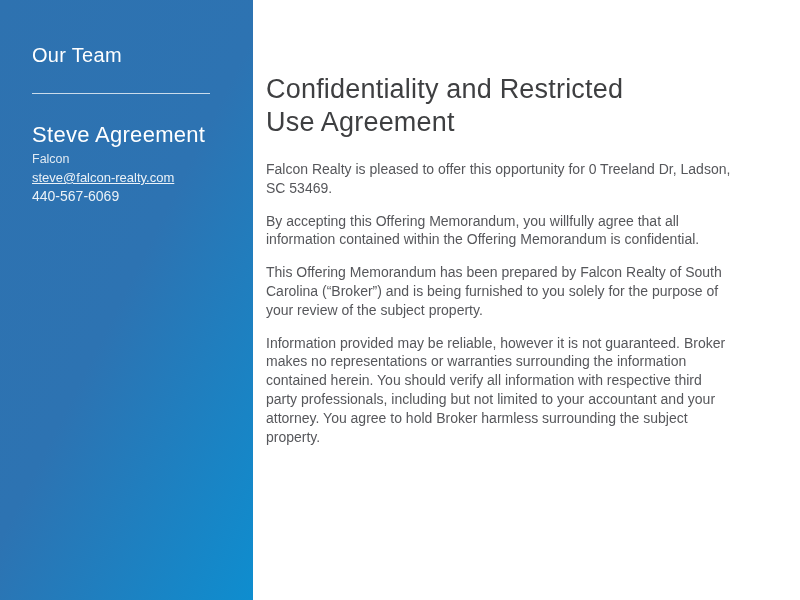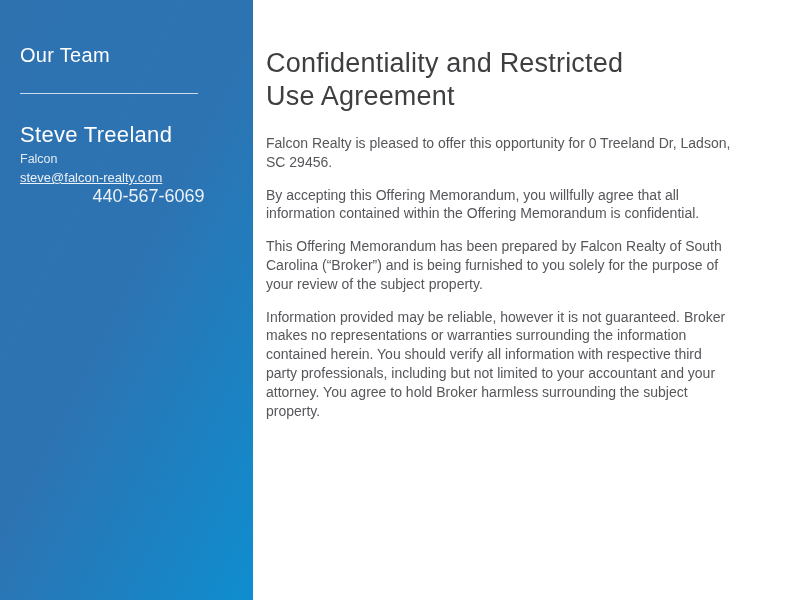--- a/index.html
+++ b/index.html
@@ -11,21 +11,21 @@
     overflow: hidden;
   }
 
   
   .sidebar {
     position: absolute;
     left: 0; top: 0;
     width: 301px; height: 600px;
     background: linear-gradient(to bottom right, #2e72b0 0%, #2d73b2 45%, #0992d4 100%);
     color: #ffffff;
-    padding: 42px 24px 0 20px;
+    padding: 42px 24px 0 32px;
   }
   .sidebar-heading {
     font-size: 20px;
     font-weight: 300;
     line-height: 26px;
     letter-spacing: 0.3px;
     color: #ffffff;
   }
   .sidebar-divider {
     width: 178px;
@@ -53,35 +53,34 @@
     display: inline-block;
     font-size: 13px;
     font-weight: 300;
     line-height: 16px;
     color: rgba(255,255,255,0.9);
     text-decoration: underline;
     margin-top: 1px;
     text-align: center;
   }
   .contact-phone {
-    font-size: 18px;
+    font-size: 14px;
     font-weight: 300;
     line-height: 18px;
     color: rgba(255,255,255,0.9);
     margin-top: 1px;
-    text-align: center;
   }
 
   
   .main {
     position: absolute;
     left: 253px; top: 0;
     width: 440px; height: 600px;
     background: #ffffff;
-    padding: 47px 55px 0 13px;
+    padding: 73px 55px 0 13px;
   }
   .page-title {
     font-size: 27px;
     font-weight: 300;
     line-height: 33px;
     letter-spacing: 0.2px;
     color: #3e3f41;
   }
   .body-copy { margin-top: 21px; width: 467px; }
   .body-copy p {
@@ -94,29 +93,29 @@
 </style>
 </head>
 <body>
 
 <aside class="sidebar">
   <h2 class="sidebar-heading">Our Team</h2>
 
   <div class="sidebar-divider"></div>
 
   <div class="contact-card">
-    <div class="contact-name">Steve Treeland</div>
+    <div class="contact-name">Steve Agreement</div>
     <div class="contact-role">Falcon</div>
     <a href="#" class="contact-email">steve@falcon-realty.com</a>
     <div class="contact-phone">440-567-6069</div>
   </div>
 </aside>
 
 <main class="main">
   <h1 class="page-title">Confidentiality and Restricted Use Agreement</h1>
 
   <div class="body-copy">
-    <p>Falcon Realty is pleased to offer this opportunity for 0 Treeland Dr, Ladson, SC 29456.</p>
+    <p>Falcon Realty is pleased to offer this opportunity for 0 Treeland Dr, Ladson, SC 53469.</p>
     <p>By accepting this Offering Memorandum, you willfully agree that all information contained within the Offering Memorandum is confidential.</p>
     <p>This Offering Memorandum has been prepared by Falcon Realty of South Carolina (“Broker”) and is being furnished to you solely for the purpose of your review of the subject property.</p>
     <p>Information provided may be reliable, however it is not guaranteed. Broker makes no representations or warranties surrounding the information contained herein. You should verify all information with respective third party professionals, including but not limited to your accountant and your attorney. You agree to hold Broker harmless surrounding the subject property.</p>
   </div>
 </main>
 
 </body></html>

